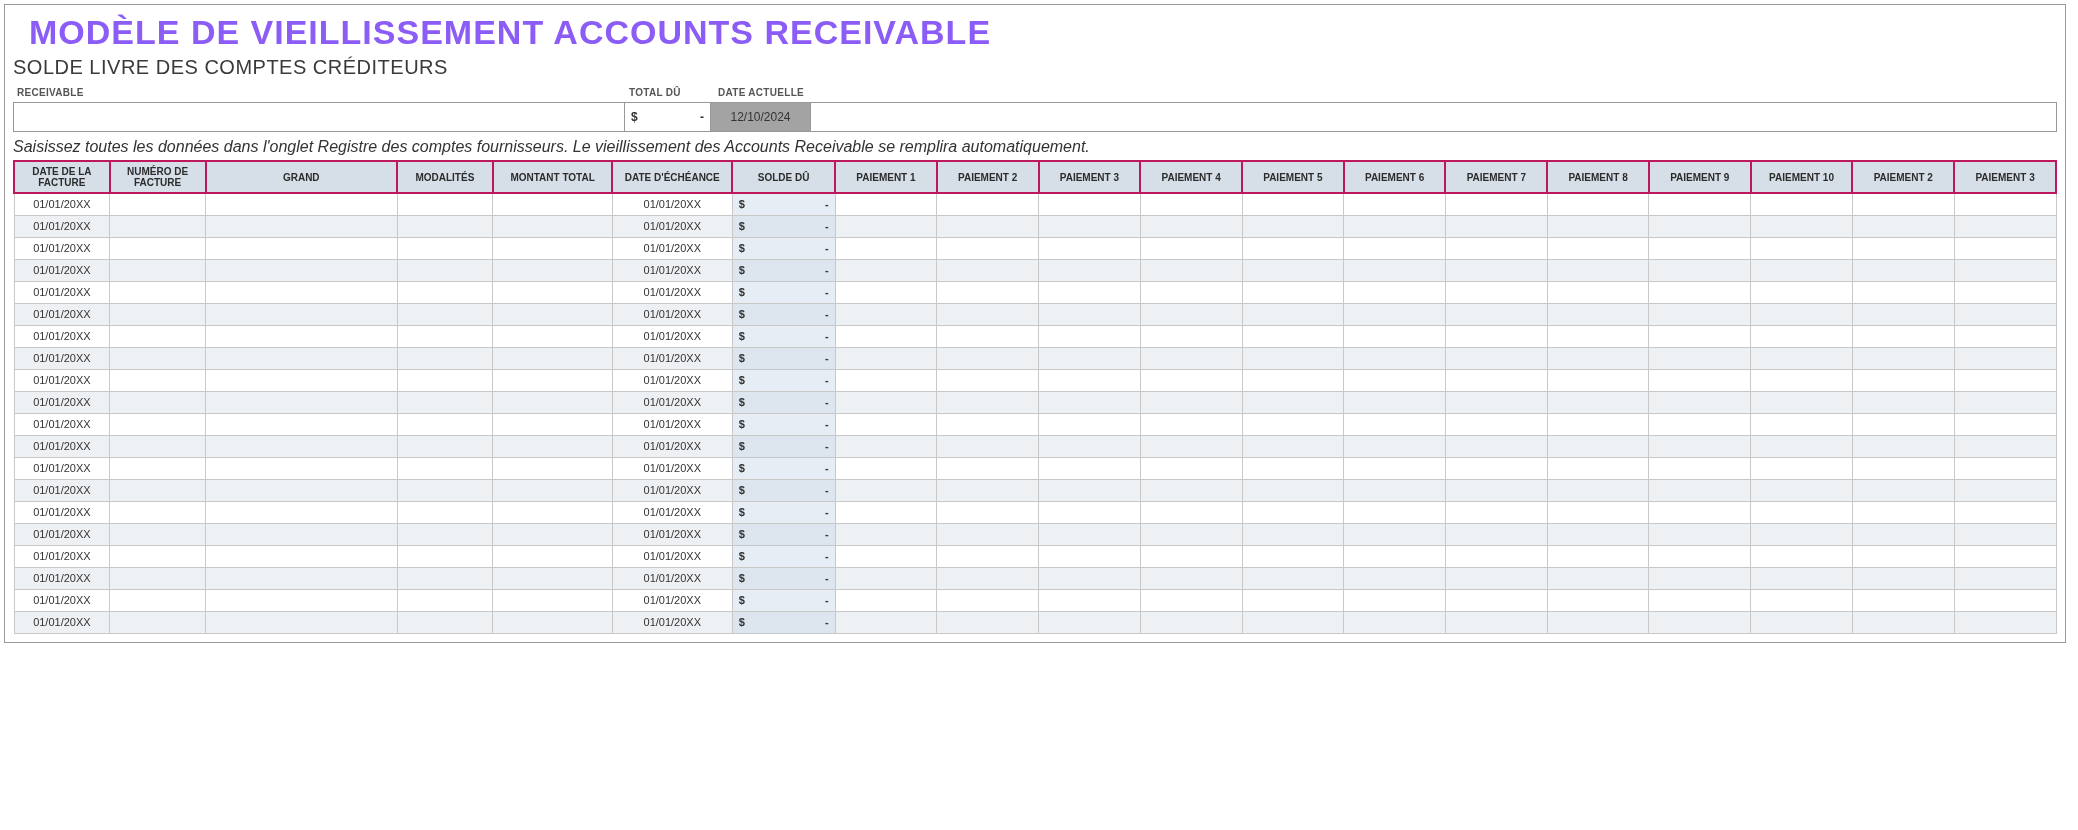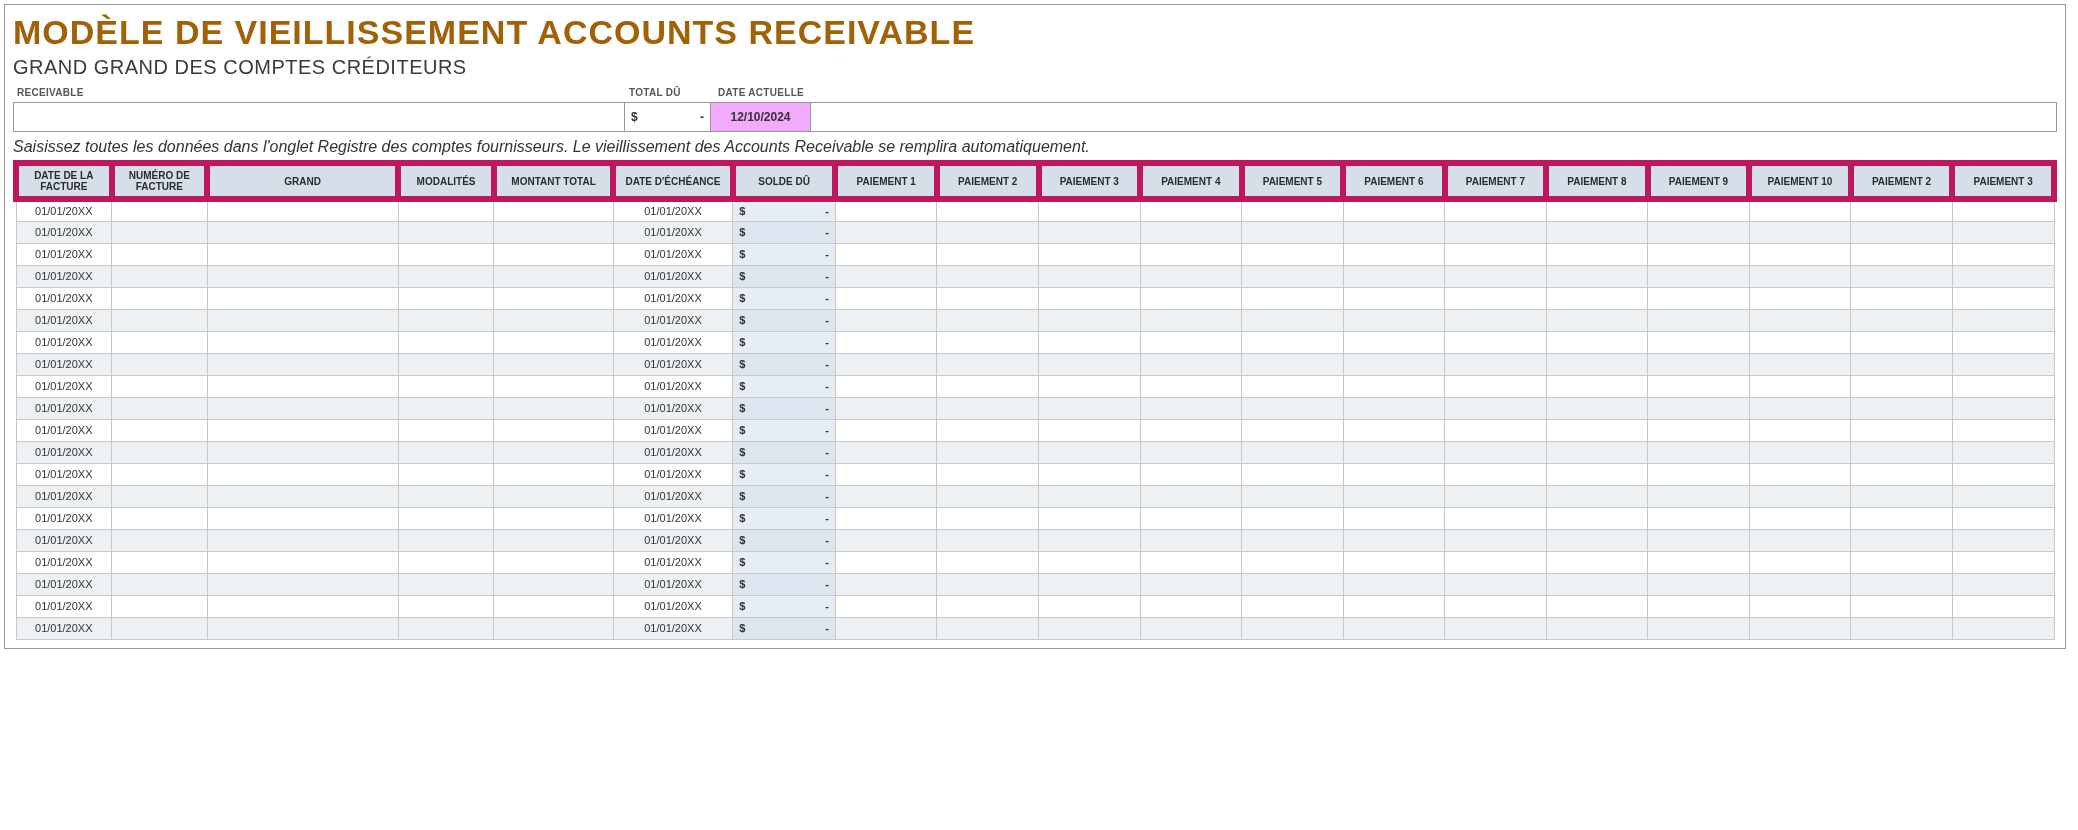--- a/index.html
+++ b/index.html
@@ -14,23 +14,23 @@
   .sheet {
     border: 1px solid #999;
     margin: 4px;
     padding: 6px 8px 8px 8px;
     width: 2062px;
   }
   .title {
     font-family: "Century Gothic", "Segoe UI", Arial, sans-serif;
     font-size: 34px;
     font-weight: 700;
-    color: #a16207;
+    color: #8b5cf6;
     letter-spacing: 1px;
-    margin: 2px 0 4px 0;
+    margin: 2px 0 4px 16px;
   }
   .subtitle {
     font-family: "Century Gothic", "Segoe UI", Arial, sans-serif;
     font-size: 20px;
     letter-spacing: 0.5px;
     color: #3a3a3a;
     margin-bottom: 6px;
   }
   .labels-row {
     display: flex;
@@ -68,22 +68,22 @@
     border-left: none;
     background: #fff;
     padding: 0 6px;
     font-weight: 700;
     justify-content: space-between;
   }
   .in-date {
     width: 100px;
     border: 1px solid #999;
     border-left: none;
-    background: #f0abfc;
-    font-weight: 700;
+    background: #a3a3a3;
+    font-weight: 400;
     justify-content: center;
   }
   .in-info {
     flex: 1;
     border: 1px solid #999;
     border-left: none;
     background: #fff;
     padding: 0 6px;
   }
 
@@ -94,21 +94,21 @@
     margin: 4px 0 4px 0;
   }
 
   table.grid {
     border-collapse: collapse;
     width: 100%;
     table-layout: fixed;
   }
   table.grid th {
     background: #D6DFE8;
-    border: 6px solid #be185d;
+    border: 2px solid #be185d;
     font-size: 10px;
     font-weight: 700;
     color: #2c2c2c;
     padding: 4px 4px;
     text-align: center;
     height: 30px;
     line-height: 1.1;
   }
   table.grid td {
     border: 1px solid #c8c8c8;
@@ -144,21 +144,21 @@
   .col-solde   { width: 86px; }
   .col-pay     { width: 85px; }
   td.center { text-align: center; }
 </style>
 </head>
 <body>
 
 <div class="sheet">
 
   <div class="title">MODÈLE DE VIEILLISSEMENT ACCOUNTS RECEIVABLE</div>
-  <div class="subtitle">GRAND GRAND DES COMPTES CRÉDITEURS</div>
+  <div class="subtitle">SOLDE LIVRE DES COMPTES CRÉDITEURS</div>
 
   <div class="labels-row">
     <div class="lbl-entreprise">RECEIVABLE</div>
     <div class="lbl-total">TOTAL DÛ</div>
     <div class="lbl-date">DATE ACTUELLE</div>
   </div>
 
   <div class="inputs-row">
     <div class="in-entreprise"></div>
     <div class="in-total">

